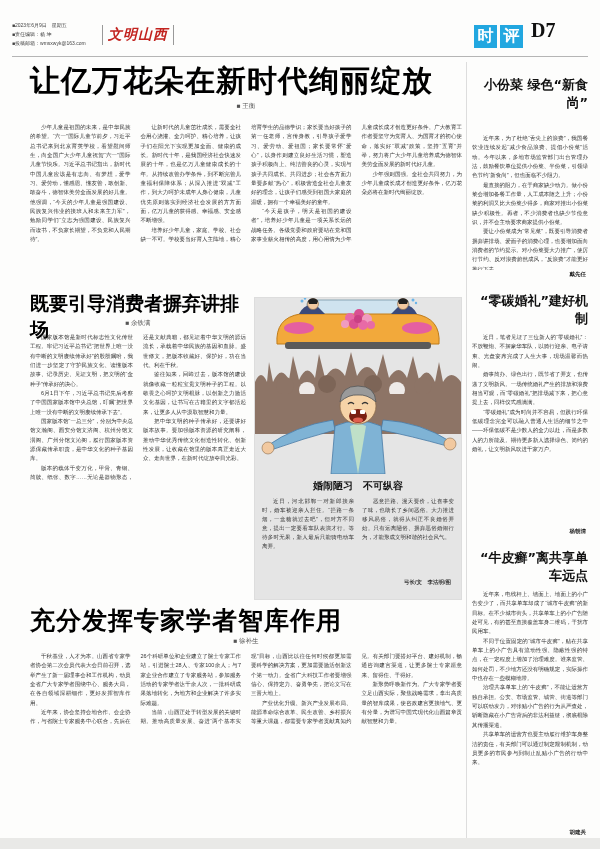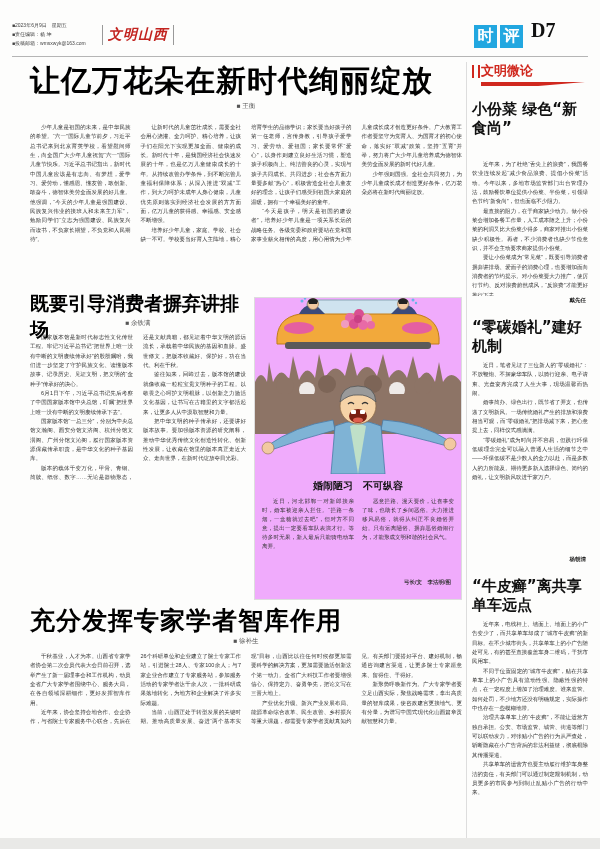--- a/index.html
+++ b/index.html
@@ -27,36 +27,36 @@
   #a1-author{left:30px;top:102px;width:432px;}
   #a1-body{left:30px;top:123px;width:432px;height:167px;column-count:4;column-gap:10px;}
   #a2-title{left:30px;top:291px;width:216px;font-size:19px;}
   #a2-author{left:30px;top:319px;width:216px;}
   #a2-body{left:30px;top:333px;width:216px;height:262px;column-count:2;column-gap:10px;}
   #a3-title{left:30px;top:604px;width:432px;font-size:25px;letter-spacing:1px;}
   #a3-author{left:30px;top:637px;width:432px;}
   #a3-body{left:30px;top:652px;width:432px;height:188px;column-count:4;column-gap:10px;}
   
   #cartoon{position:absolute;left:254px;top:297px;width:208px;height:303px;
-           border:1px solid #ddd;background:#f0abfc;box-sizing:border-box;}
+           border:1px solid #ddd;background:#e5e5e5;box-sizing:border-box;}
   #cartoon-cap{text-align:center;font-size:10px;font-weight:bold;color:#111;margin-top:1px;}
   #cartoon-text{column-count:2;column-gap:8px;font-size:5.5px;line-height:1.65;text-align:justify;
                 padding:4px 7px 0;height:82px;overflow:hidden;color:#333;word-break:break-all;}
   #cartoon-text p{margin:0;text-indent:2em;}
   #cartoon-credit{text-align:right;font-size:5.5px;font-weight:bold;padding-right:10px;color:#333;}
   
   .vrule{position:absolute;left:466px;top:62px;height:778px;border-left:1px solid #ddd;}
   #rightcol{position:absolute;left:472px;top:62px;width:116px;}
   .wmwl{position:relative;padding-left:9px;}
   .wmwl::before{content:"";position:absolute;left:0;top:3px;width:4px;height:13px;
                 border-left:2px solid #d0281e;border-right:2px solid #d0281e;}
   .wmwl-text{font-size:13px;font-weight:900;color:#d0281e;font-family:"DejaVu Sans",sans-serif;}
   .red-stroke{height:4px;width:104px;background:#d0281e;margin-top:2px;
               clip-path:polygon(0 0,100% 0,55% 100%,0 100%);}
-  .r-title{text-align:left;font-size:15px;font-weight:900;color:#111;margin-top:14px;
+  .r-title{text-align:right;font-size:13px;font-weight:900;color:#111;margin-top:14px;
            font-family:"DejaVu Sans",sans-serif;}
   .r-body{font-size:5.5px;line-height:1.7;text-align:justify;color:#333;margin-top:5px;
           overflow:hidden;word-break:break-all;}
   .r-body p{margin:0;text-indent:2em;}
   #r-body-0{height:136px;margin-top:22px;}
   #r-body-1{height:194px;}
   #r-body-2{height:238px;}
   .r-author{text-align:right;font-size:5.5px;font-weight:bold;color:#222;padding-right:2px;margin-top:1px;}
 </style>
 </head>
@@ -177,24 +177,20 @@
   <div id="a3-body" class="a-body">
       <p>千秋基业，人才为本。山西省专家学者协会第二次会员代表大会日前召开，选举产生了新一届理事会和工作机构，动员全省广大专家学者围绕中心、服务大局，在各自领域深耕细作，更好发挥智库作用。</p>
       <p>近年来，协会坚持会地合作、会企协作，与省院士专家服务中心联合，先后在26个科研单位和企业建立了院士专家工作站，引进院士28人、专家100余人；与7家企业合作建立了专家服务站，参加服务活动的专家学者达千余人次，一批科研成果落地转化，为地方和企业解决了许多实际难题。</p>
       <p>当前，山西正处于转型发展的关键时期。推动高质量发展、奋进“两个基本实现”目标，山西比以往任何时候都更加需要科学的解决方案，更加需要激活创新这个第一动力。全省广大科技工作者要增强信心、保持定力、奋勇争先，把论文写在三晋大地上。</p>
       <p>产业优化升级、新兴产业发展布局、能源革命综合改革、民生改善、乡村振兴等重大课题，都需要专家学者贡献真知灼见。有关部门要搭好平台、建好机制，畅通咨询建言渠道，让更多院士专家愿意来、留得住、干得好。</p>
       <p>新形势呼唤新作为。广大专家学者要立足山西实际，聚焦战略需求，拿出高质量的智库成果，使咨政建言更接地气、更有分量，为谱写中国式现代化山西篇章贡献智慧和力量。</p>
     </div>
 
   <div class="vrule"></div>
   <div id="rightcol">
-    <div class="wmwl">
-      <div class="wmwl-text">文明微论</div>
-      <div class="red-stroke"></div>
-    </div>
     <div class="r-title">小份菜 绿色“新食尚”</div>
     <div id="r-body-0" class="r-body">
         <p>近年来，为了杜绝“舌尖上的浪费”，我国餐饮业连续发起“减少食品浪费、提倡小份菜”活动。今年以来，多地市场监管部门出台管理办法，鼓励餐饮单位提供小份菜、半份菜，引领绿色节约“新食尚”，但也面临不少阻力。</p>
         <p>最直接的阻力，在于商家缺少动力。做小份菜会增加备餐工作量，人工成本随之上升；小份菜的利润又比大份菜少得多，商家对推出小份菜缺少积极性。再者，不少消费者也缺少节俭意识，并不会主动要求商家提供小份菜。</p>
         <p>要让小份菜成为“常见菜”，既要引导消费者摒弃讲排场、爱面子的消费心理，也要增加面向消费者的节约提示。对小份菜要大力推广，使厉行节约、反对浪费蔚然成风，“反浪费”才能更好推行下去。</p>
       </div>
     <div class="r-author">戴先任</div>
     <div class="r-title">“零碳婚礼”建好机制</div>
     <div id="r-body-1" class="r-body">
         <p>近日，笔者见证了三位新人的“零碳婚礼”：不放鞭炮、不摆豪华车队，以骑行迎亲、电子请柬、光盘宴席完成了人生大事，现场温馨而热闹。</p>

